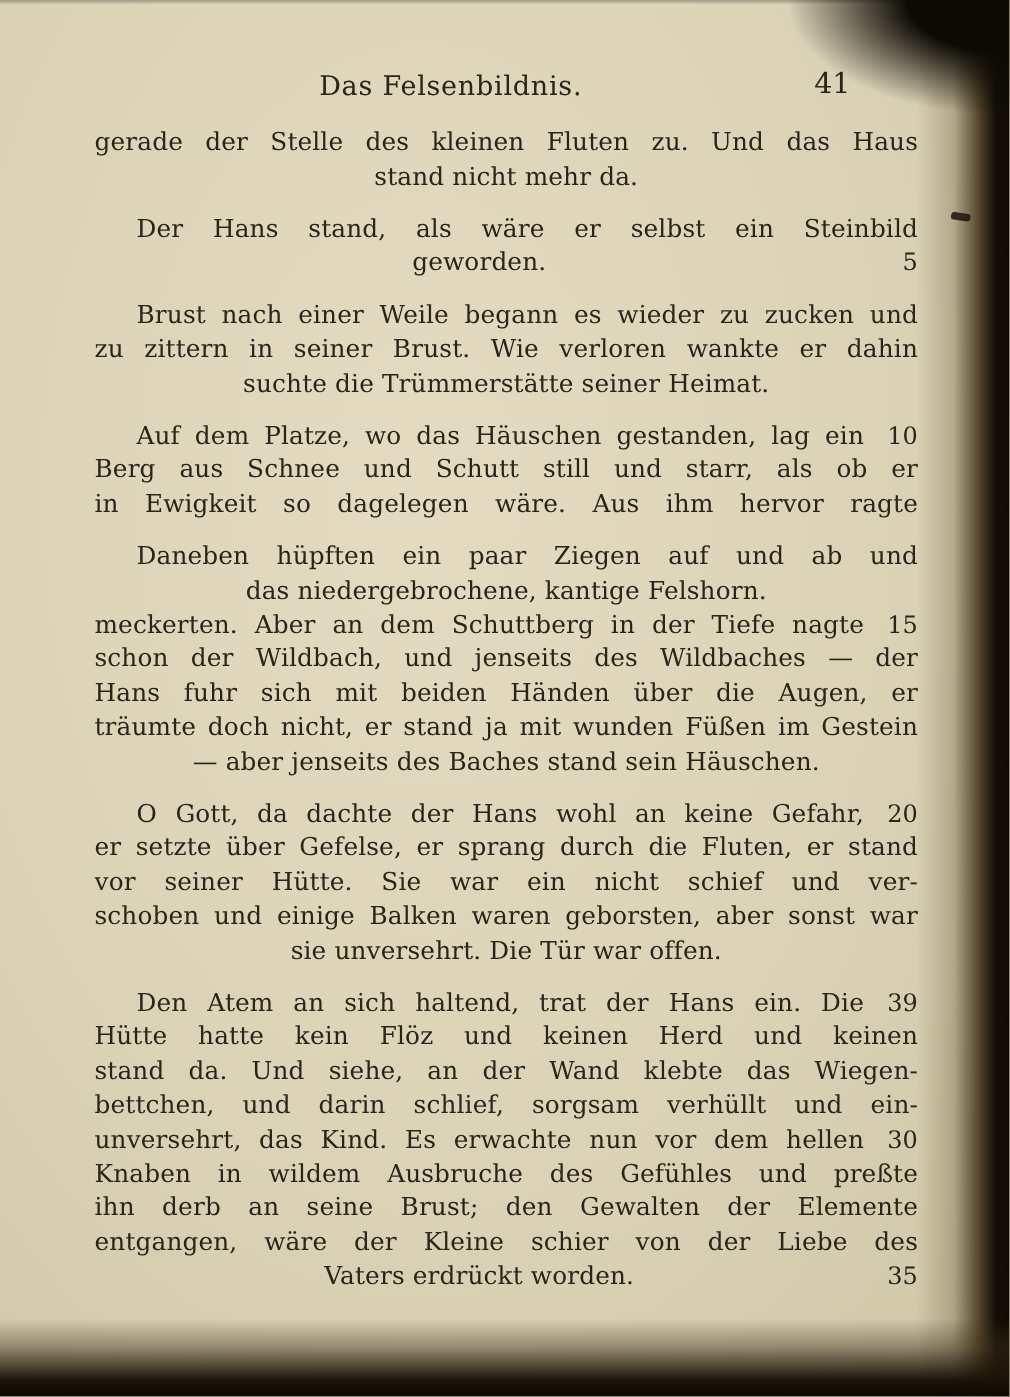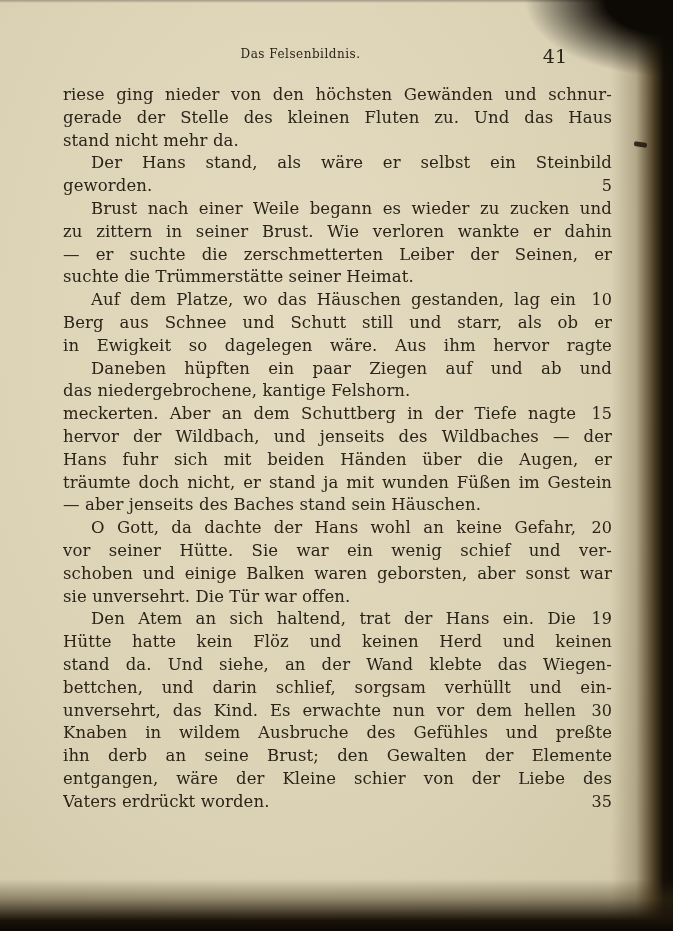--- a/index.html
+++ b/index.html
@@ -51,21 +51,21 @@
     opacity: 0.85;
   }
 
   
   .page-header {
     position: absolute; top: 47px; left: 63px; width: 549px; height: 24px;
     color: var(--ink);
   }
   .running-title {
     position: absolute; left: calc(50% - 37px); transform: translateX(-50%);
-    font-size: 12px; letter-spacing: 0.5px; white-space: nowrap;
+    font-size: 18px; letter-spacing: 0.5px; white-space: nowrap;
   }
   .page-number {
     position: absolute; right: 45px; top: -2px;
     font-size: 19px;
   }
 
   
   .text-block {
     position: absolute; top: 84px; left: 63px; width: 549px;
     color: var(--ink);
@@ -73,30 +73,31 @@
   .line {
     position: relative;
     height: 22.8px;
     line-height: 22.8px;
     font-size: 16.5px;
     letter-spacing: 0.1px;
     white-space: nowrap;
   }
   .line .line-text {
     display: block;
-    text-align: left;
+    text-align: center;
     white-space: normal;
     overflow: hidden;
   }
   .line .line-text.just {
     text-align: justify;
     text-align-last: justify;
   }
   .line .line-text.indent {
     text-indent: 28px;
+    margin-top: 12px;
   }
   .line.numbered .line-text {
     margin-right: 36px;
   }
   .line-num {
     position: absolute; right: 0; top: 0;
     font-size: 16px;
     line-height: 22.8px;
   }
 </style>
@@ -105,24 +106,20 @@
 
 <div class="scan">
 
   <div class="page-header">
     <span class="running-title">Das Felsenbildnis.</span>
     <span class="page-number">41</span>
   </div>
 
   <div class="text-block">
       <div class="line">
-    <span class="line-text just">riese ging nieder von den höchsten Gewänden und schnur-</span>
-    <span class="line-num"></span>
-  </div>
-      <div class="line">
     <span class="line-text just">gerade der Stelle des kleinen Fluten zu. Und das Haus</span>
     <span class="line-num"></span>
   </div>
       <div class="line">
     <span class="line-text">stand nicht mehr da.</span>
     <span class="line-num"></span>
   </div>
       <div class="line">
     <span class="line-text indent just">Der Hans stand, als wäre er selbst ein Steinbild</span>
     <span class="line-num"></span>
@@ -133,24 +130,20 @@
   </div>
       <div class="line">
     <span class="line-text indent just">Brust nach einer Weile begann es wieder zu zucken und</span>
     <span class="line-num"></span>
   </div>
       <div class="line">
     <span class="line-text just">zu zittern in seiner Brust. Wie verloren wankte er dahin</span>
     <span class="line-num"></span>
   </div>
       <div class="line">
-    <span class="line-text just">— er suchte die zerschmetterten Leiber der Seinen, er</span>
-    <span class="line-num"></span>
-  </div>
-      <div class="line">
     <span class="line-text">suchte die Trümmerstätte seiner Heimat.</span>
     <span class="line-num"></span>
   </div>
       <div class="line numbered">
     <span class="line-text indent just">Auf dem Platze, wo das Häuschen gestanden, lag ein</span>
     <span class="line-num">10</span>
   </div>
       <div class="line">
     <span class="line-text just">Berg aus Schnee und Schutt still und starr, als ob er</span>
     <span class="line-num"></span>
@@ -165,54 +158,58 @@
   </div>
       <div class="line">
     <span class="line-text">das niedergebrochene, kantige Felshorn.</span>
     <span class="line-num"></span>
   </div>
       <div class="line numbered">
     <span class="line-text just">meckerten. Aber an dem Schuttberg in der Tiefe nagte</span>
     <span class="line-num">15</span>
   </div>
       <div class="line">
-    <span class="line-text just">hervor der Wildbach, und jenseits des Wildbaches — der</span>
+    <span class="line-text just">schon der Wildbach, und jenseits des Wildbaches — der</span>
     <span class="line-num"></span>
   </div>
       <div class="line">
     <span class="line-text just">Hans fuhr sich mit beiden Händen über die Augen, er</span>
     <span class="line-num"></span>
   </div>
       <div class="line">
     <span class="line-text just">träumte doch nicht, er stand ja mit wunden Füßen im Gestein</span>
     <span class="line-num"></span>
   </div>
       <div class="line">
     <span class="line-text">— aber jenseits des Baches stand sein Häuschen.</span>
     <span class="line-num"></span>
   </div>
       <div class="line numbered">
     <span class="line-text indent just">O Gott, da dachte der Hans wohl an keine Gefahr,</span>
     <span class="line-num">20</span>
   </div>
       <div class="line">
-    <span class="line-text just">vor seiner Hütte. Sie war ein wenig schief und ver-</span>
+    <span class="line-text just">er setzte über Gefelse, er sprang durch die Fluten, er stand</span>
+    <span class="line-num"></span>
+  </div>
+      <div class="line">
+    <span class="line-text just">vor seiner Hütte. Sie war ein nicht schief und ver-</span>
     <span class="line-num"></span>
   </div>
       <div class="line">
     <span class="line-text just">schoben und einige Balken waren geborsten, aber sonst war</span>
     <span class="line-num"></span>
   </div>
       <div class="line">
     <span class="line-text">sie unversehrt. Die Tür war offen.</span>
     <span class="line-num"></span>
   </div>
       <div class="line numbered">
     <span class="line-text indent just">Den Atem an sich haltend, trat der Hans ein. Die</span>
-    <span class="line-num">19</span>
+    <span class="line-num">39</span>
   </div>
       <div class="line">
     <span class="line-text just">Hütte hatte kein Flöz und keinen Herd und keinen</span>
     <span class="line-num"></span>
   </div>
       <div class="line">
     <span class="line-text just">stand da. Und siehe, an der Wand klebte das Wiegen-</span>
     <span class="line-num"></span>
   </div>
       <div class="line">

